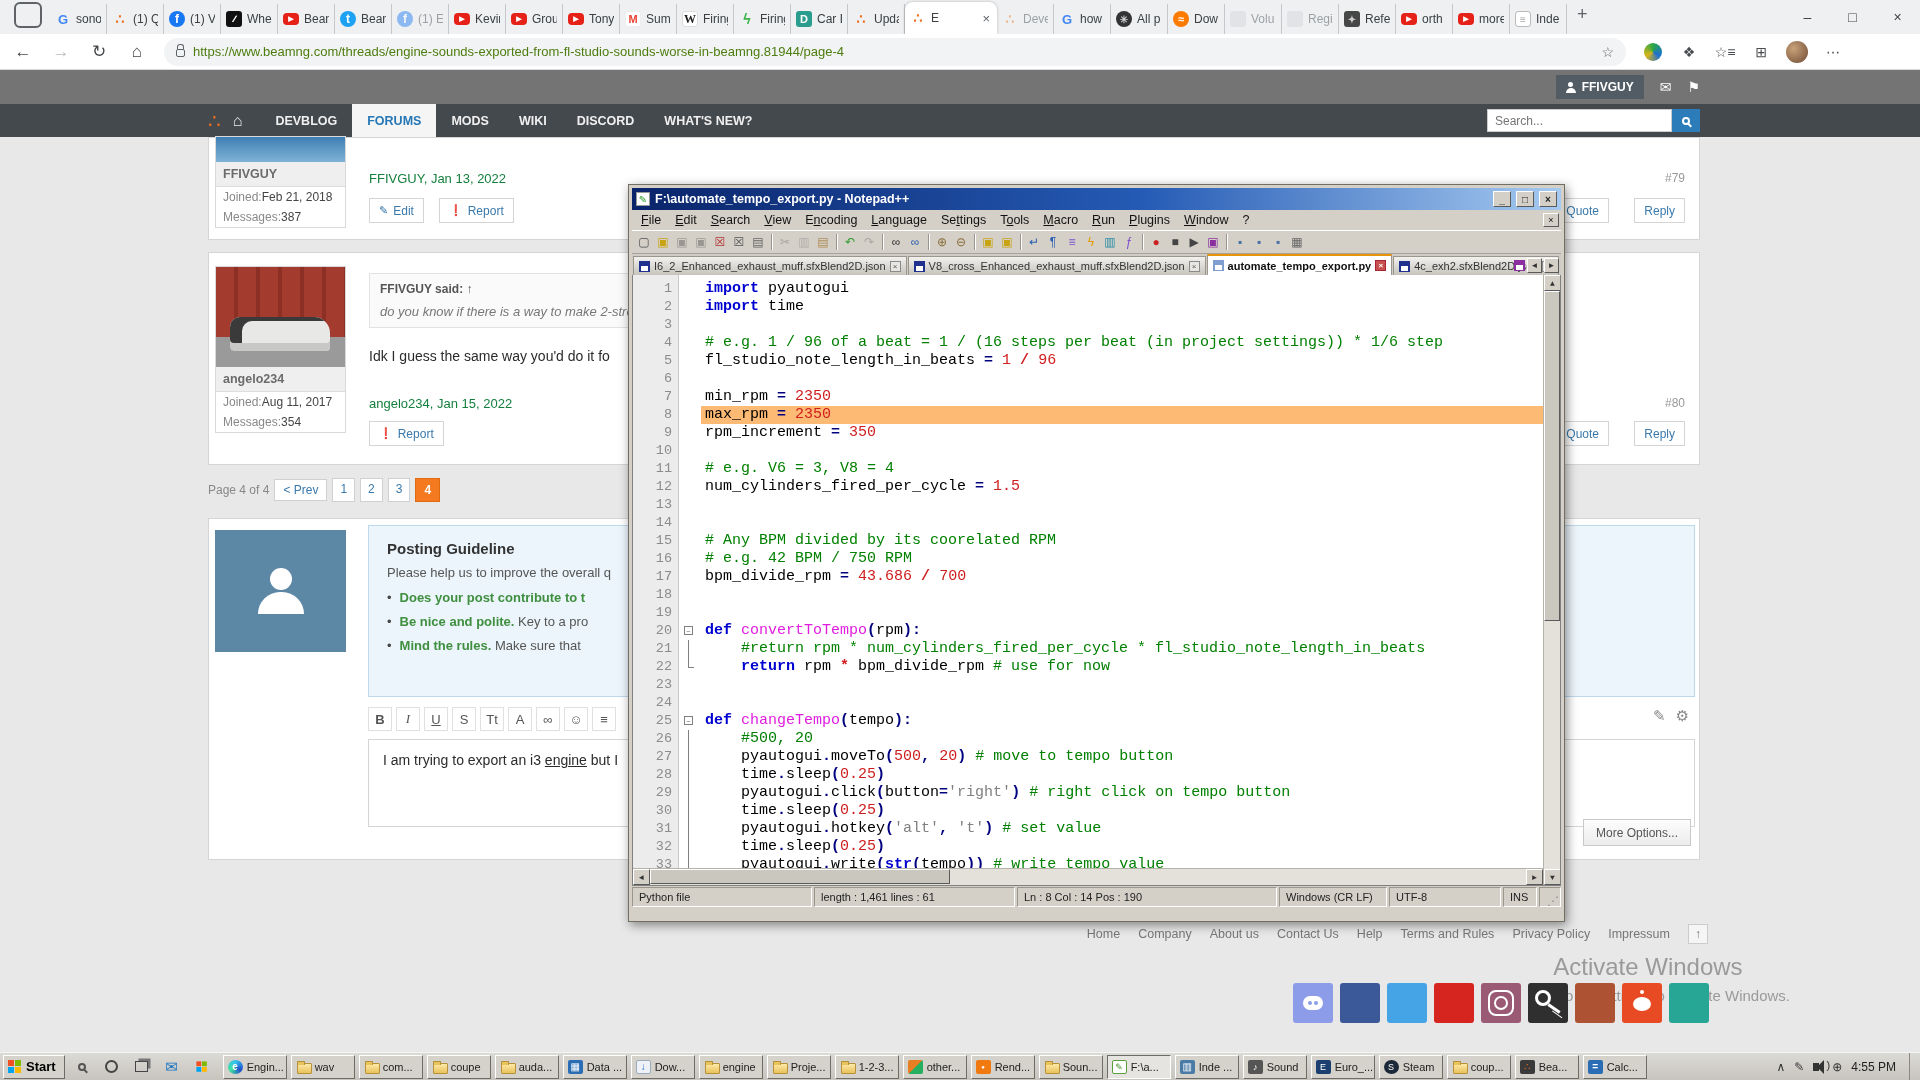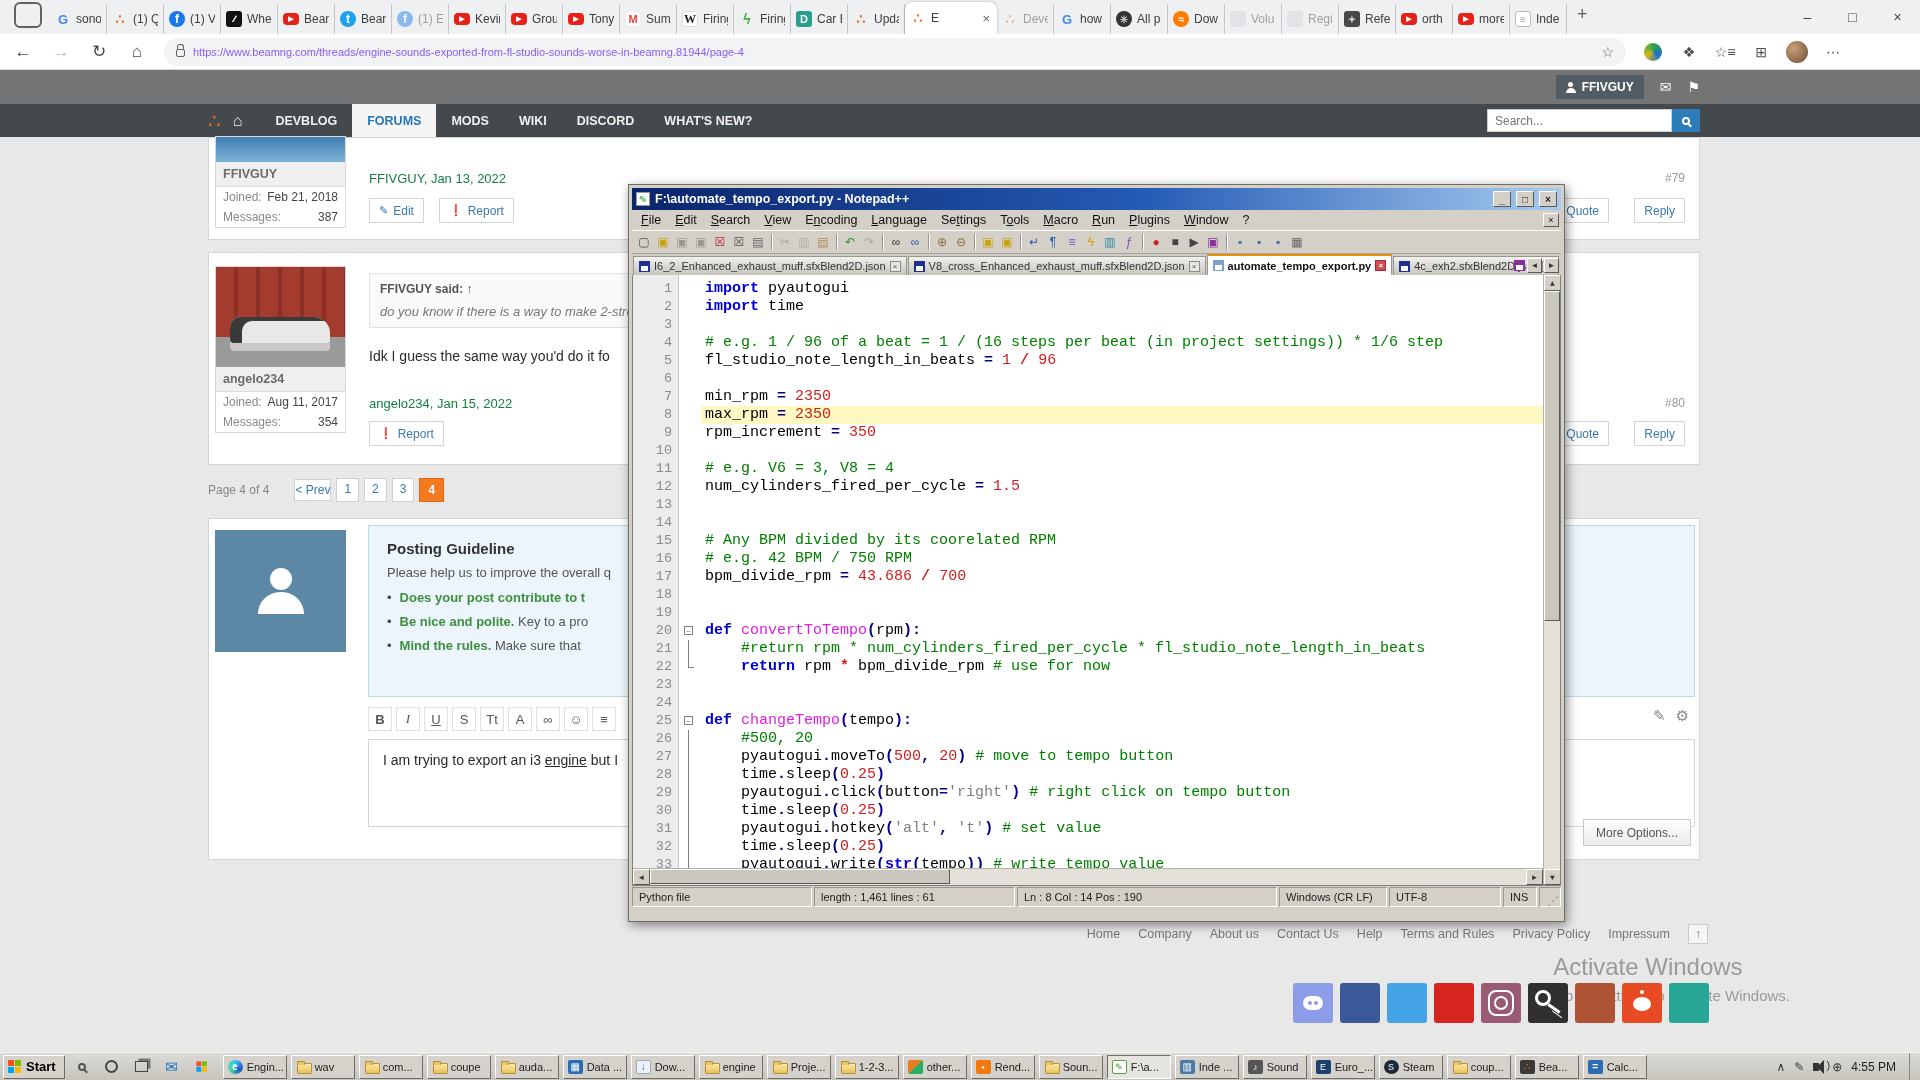--- a/index.html
+++ b/index.html
@@ -33,21 +33,21 @@
   #newtab-btn { font-size:18px; color:#5f6368; margin:0 10px 6px 10px; align-self:center; }
   #win-controls { position:absolute; right:0; top:0; height:34px; display:flex; }
   .wc { width:45px; height:34px; display:flex; align-items:center; justify-content:center; font-size:14px; color:#444; }
 
   #browser-toolbar { position:absolute; left:0; top:34px; width:1920px; height:36px; background:#fff; border-bottom:1px solid #d8dade; display:flex; align-items:center; }
   .nav-ico { width:30px; height:30px; display:flex; align-items:center; justify-content:center; font-size:17px; color:#44474a; margin-left:8px; }
   .nav-ico.disabled { color:#b8bbbf; }
   #urlbar { margin-left:12px; width:1462px; height:28px; background:#f1f3f4; border-radius:14px; display:flex; align-items:center; padding:0 12px; gap:8px; }
   .lock { width:9px; height:8px; border:1.5px solid #5f6368; border-radius:2px; position:relative; margin-top:3px; }
   .lock::before { content:""; position:absolute; width:5px; height:4px; border:1.5px solid #5f6368; border-bottom:none; border-radius:3px 3px 0 0; left:0px; top:-6px; }
-  #url-text { font-size:11px; color:#8b5cf6; flex:1; white-space:nowrap; overflow:hidden; }
+  #url-text { font-size:13px; color:#4d7c0f; flex:1; white-space:nowrap; overflow:hidden; }
   .star-add { color:#5f6368; font-size:14px; }
   #toolbar-right { display:flex; align-items:center; gap:10px; margin-left:14px; }
   .tb-r { width:26px; height:26px; display:flex; align-items:center; justify-content:center; font-size:14px; color:#4a4d50; }
   .idm-globe { width:18px; height:18px; border-radius:50%; background:conic-gradient(#2aa845,#1c6fd4,#d8b418,#2aa845); }
   .avatar-circ { width:22px; height:22px; border-radius:50%; background:radial-gradient(circle at 35% 35%, #c9a27a, #6e4a33); }
 
   
   #userbar { position:absolute; left:0; top:70px; width:1920px; height:34px; background:#747474; display:flex; align-items:center; justify-content:flex-end; padding-right:220px; gap:16px; }
   #user-chip { background:rgba(52,73,88,.55); color:#fff; font-weight:bold; font-size:12px; height:24px; display:flex; align-items:center; padding:0 10px; gap:6px; }
   .person { width:10px; height:10px; position:relative; }
@@ -65,37 +65,37 @@
   #search-input { width:185px; height:23px; border:1px solid #ccc; font-size:12px; padding:0 7px; color:#666; background:#fff; }
   #search-btn { width:28px; height:23px; background:#2b7cb9; border:none; display:flex; align-items:center; justify-content:center; }
   .mag { width:8px; height:8px; border:2px solid #fff; border-radius:50%; position:relative; }
   .mag::after { content:""; position:absolute; width:5px; height:2px; background:#fff; transform:rotate(45deg); right:-4px; bottom:-3px; }
   .mag.dark { border-color:#555; } .mag.dark::after { background:#555; }
 
   .post-panel { position:absolute; left:208px; width:1492px; background:#fff; border:1px solid #d5d5d5; }
   .member-card { position:absolute; left:6px; top:0; width:131px; background:#fff; border:1px solid #d9d9d9; font-size:12px; }
   .mc-avatar79 { height:25px; background:linear-gradient(#3f7fb5,#7fb3d6); }
   .mc-name { background:#efefef; border-bottom:1px solid #ddd; color:#6b6b6b; font-weight:bold; padding:5px 7px; font-size:12.5px; }
-  .mc-row { display:flex; justify-content:space-between; padding:3px 7px; color:#888; }
+  .mc-row { display:flex; padding:3px 7px; color:#888; }
   .mc-row b { color:#444; font-weight:normal; }
   .mc-avatar80 { height:100px; position:relative; overflow:hidden;
     background:repeating-linear-gradient(90deg,#a33b2e 0 18px,#8c2f24 18px 22px); }
   .mc-avatar80::before { content:""; position:absolute; left:0; bottom:0; width:100%; height:30px; background:#9a9a9a; }
   .mc-avatar80::after { content:""; position:absolute; left:14px; bottom:16px; width:100px; height:34px; background:#e8e8e6; border-radius:10px 16px 4px 4px; box-shadow:inset 0 -8px 0 #c8c8c6, inset 12px 4px 0 #3a3a3a; }
   .post-date { position:absolute; left:160px; color:#15803d; font-size:13px; }
   .post-num { position:absolute; right:14px; color:#999; font-size:12px; }
   .fbtn { position:absolute; height:25px; border:1px solid #d5d5d5; background:#fff; color:#3a79ab; font-size:12px; display:flex; align-items:center; padding:0 9px; gap:5px; }
   .fbtn .bico { font-size:11px; color:#3a79ab; }
   .quote-box { position:absolute; left:160px; top:20px; width:468px; background:#fafafa; border:1px solid #e2e2e2; padding:8px 10px; }
   .quote-head { font-size:12px; color:#555; font-weight:bold; }
   .quote-body { font-size:13px; color:#777; font-style:italic; margin-top:8px; white-space:nowrap; overflow:hidden; }
   .post-body { position:absolute; left:160px; font-size:14px; color:#2b2b2b; white-space:nowrap; overflow:hidden; }
 
   #pagenav { position:absolute; left:208px; top:478px; display:flex; align-items:center; gap:5px; font-size:12px; color:#888; }
-  .pg-btn { border:1px solid #d0d0d0; background:#fff; color:#3a79ab; padding:3px 0;margin-left:20px; }
+  .pg-btn { border:1px solid #d0d0d0; background:#fff; color:#3a79ab; padding:3px 8px; }
   .pg-num { border:1px solid #d0d0d0; background:#fff; color:#3a79ab; padding:3px 7px; }
   .pg-num.cur { background:#f4791f; border-color:#e06a12; color:#fff; font-weight:bold; padding:4px 8px; }
 
   #replypanel { position:absolute; left:208px; top:518px; width:1492px; height:342px; background:#fff; border:1px solid #d5d5d5; }
   .gl-avatar { position:absolute; left:6px; top:11px; width:131px; height:122px; background:#5c87a5; display:flex; align-items:center; justify-content:center; }
   .gl-person { width:46px; height:46px; position:relative; }
   .gl-person::before { content:""; position:absolute; width:22px; height:22px; background:#fff; border-radius:50%; left:12px; top:0; }
   .gl-person::after { content:""; position:absolute; width:46px; height:22px; background:#fff; border-radius:23px 23px 0 0; left:0; bottom:0; }
   #guideline { position:absolute; left:159px; top:6px; width:1327px; height:172px; background:#ebf5fb; border:1px solid #bcd9ec; padding:14px 18px; overflow:hidden; }
   #gl-title { font-size:15px; font-weight:bold; color:#333; }
@@ -165,21 +165,21 @@
   #ln-col { position:absolute; left:0; top:0; width:46px; height:100%; background:#ececec; border-right:1px solid #c8c8c8; text-align:right; padding:5px 6px 0 0; color:#8c8c8c; font-size:13.5px; }
   .ln { height:18px; line-height:18px; }
   #fold-col { position:absolute; left:47px; top:0; width:20px; height:100%; background:#fff; padding-top:5px; }
   .fold-cell { height:18px; position:relative; }
   .fold-box { position:absolute; left:4px; top:4px; width:9px; height:9px; border:1px solid #808080; background:#fff; font-size:8px; line-height:7px; text-align:center; color:#555; }
   .fold-v::before { content:""; position:absolute; left:8px; top:0; width:1px; height:18px; background:#808080; }
   .fold-corner::before { content:""; position:absolute; left:8px; top:0; width:1px; height:9px; background:#808080; }
   .fold-corner::after { content:""; position:absolute; left:8px; top:9px; width:6px; height:1px; background:#808080; }
   #code-col { position:absolute; left:68px; top:0; right:17px; height:100%; padding-top:5px; overflow:hidden; }
   .cl { height:18px; line-height:18px; white-space:pre; padding-left:4px; }
-  .cl.cur { background:#fef9c3; }
+  .cl.cur { background:#fdba74; }
   .tk-k { color:#0000d0; font-weight:bold; }
   .tk-c { color:#008000; }
   .tk-n { color:#cf1d1d; }
   .tk-o { color:#000080; font-weight:bold; }
   .tk-a { color:#cf1d1d; font-weight:bold; }
   .tk-s { color:#808080; }
   .tk-f { color:#e01ee0; }
   .tk-d { color:#000; }
   #vscroll { position:absolute; right:0; top:0; width:17px; height:100%; background:#e4e1da; border-left:1px solid #b5b2aa; }
   .scr-arrow { width:17px; height:16px; background:#d4d0c8; border:1px solid; border-color:#fff #5a5a5a #5a5a5a #fff; font-size:8px; display:flex; align-items:center; justify-content:center; color:#333; }

